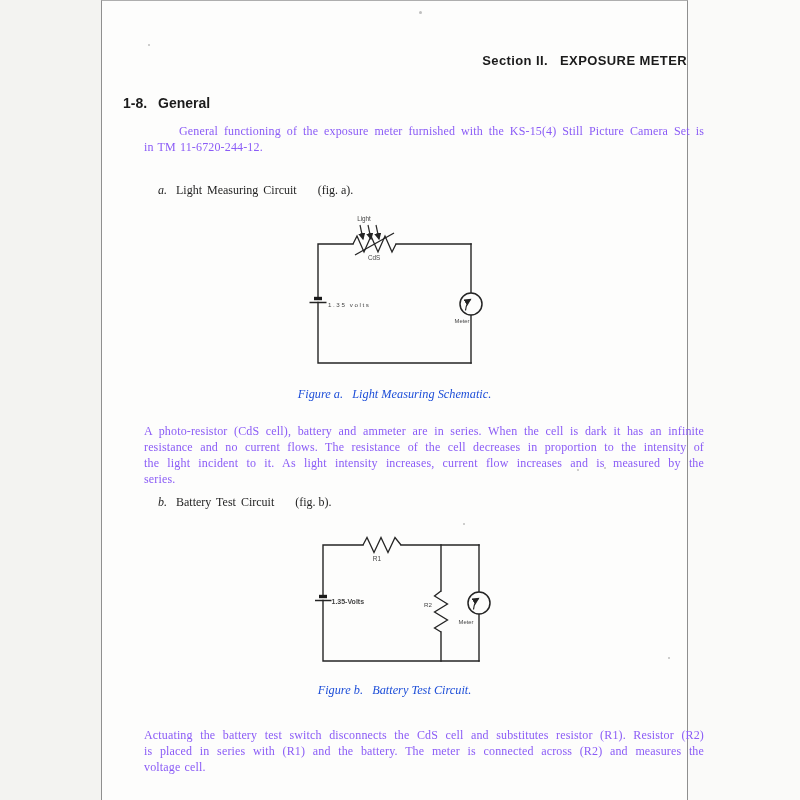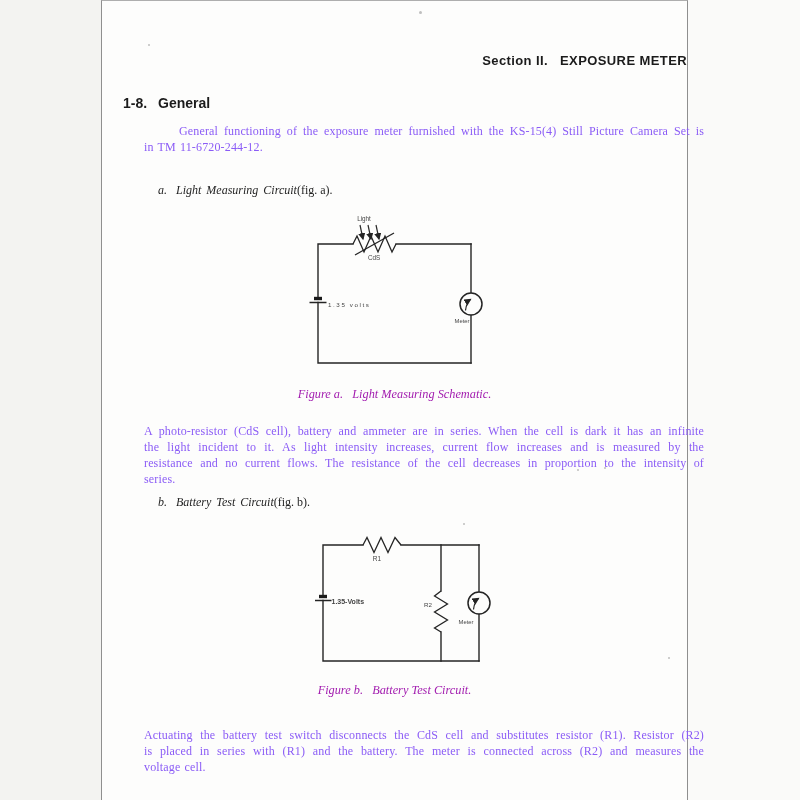--- a/index.html
+++ b/index.html
@@ -33,28 +33,28 @@
     font-size:12px;line-height:16px;letter-spacing:.15px;word-spacing:1px;
     text-align:justify;color:#8b5cf6;margin-left:21px;
   }
   .jline{text-align-last:justify;}
   .jlast{text-align-last:left;}
   .indent{text-indent:35px;}
   .item-line{
     position:absolute;left:56px;font-size:12px;color:#1f1f1f;white-space:nowrap;
   }
   .item-line .marker{font-style:italic;margin-right:9px;}
-  .item-line .ititle{font-style:italic;margin-right:0;word-spacing:2px;}
+  .item-line .ititle{margin-right:21px;word-spacing:2px;}
   .item-line .iref{font-style:normal;text-align:center;}
   .fig{position:absolute;}
   .fig-a{left:199px;top:210px;}
   .fig-b{left:209px;top:535px;}
   .caption{
     position:absolute;left:0;width:100%;text-align:center;
-    font-style:italic;font-size:12.3px;white-space:pre;color:#a21caf;
+    font-style:italic;font-size:12.3px;white-space:pre;color:#1d4ed8;
   }
   .cap-a{top:386px;}
   .cap-b{top:682px;}
   svg .wire{stroke:#242424;stroke-width:1.4;fill:none;stroke-linecap:square;}
   svg .zig{stroke:#242424;stroke-width:1.3;fill:none;stroke-linejoin:miter;}
   svg .thinl{stroke:#242424;stroke-width:1.5;}
   svg .thickl{stroke:#1a1a1a;stroke-width:3.4;}
   svg .arrowln{stroke:#2a2a2a;stroke-width:1.2;fill:none;}
   svg .meterc{stroke:#242424;stroke-width:1.5;fill:#fdfdfc;}
   svg .needle{stroke:#242424;stroke-width:1.2;fill:none;}
@@ -120,22 +120,22 @@
           <path class="needle" d="M164.5,99.5 Q165.5,91 169.5,88.5" marker-end="url(#ahA)"></path>
         </g>
         <text class="svglbl" x="161" y="112" text-anchor="middle" font-size="5.8">Meter</text>
       </svg>
     </div>
 
     <div class="caption cap-a">Figure a.   Light Measuring Schematic.</div>
 
     <div class="para" style="top:422px;">
       <div class="jline">A photo-resistor (CdS cell), battery and ammeter are in series.  When the cell is dark it has an infinite</div>
+      <div class="jline">resistance and no current flows.  The resistance of the cell decreases in proportion to the intensity of</div>
       <div class="jline">the light incident to it.  As light intensity increases, current flow increases and is measured by the</div>
-      <div class="jline">resistance and no current flows.  The resistance of the cell decreases in proportion to the intensity of</div>
       <div class="jlast">series.</div>
     </div>
 
     <div class="item-line" style="top:494px;">
       <span class="marker">b.</span><span class="ititle">Battery Test Circuit</span><span class="iref">(fig. b).</span>
     </div>
 
     <div class="fig fig-b">
       <svg width="190" height="135" viewBox="0 0 190 135">
         <defs>

